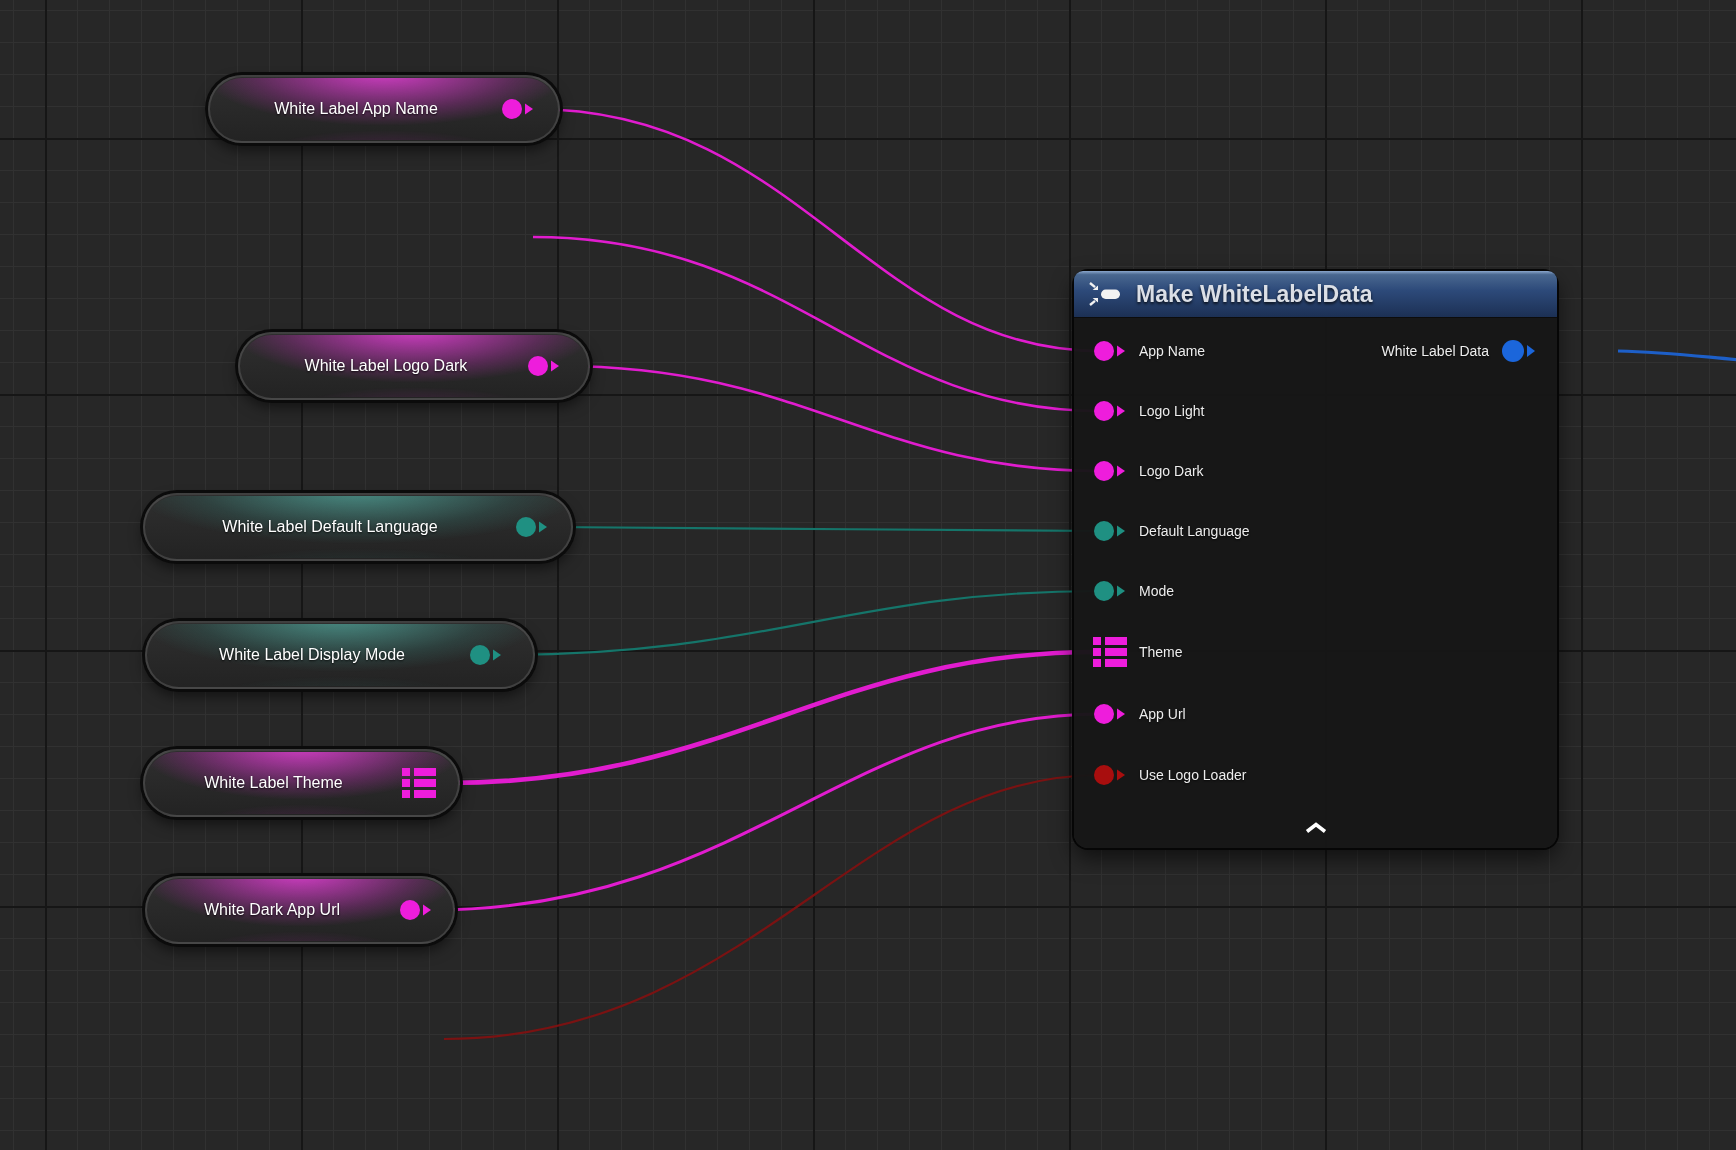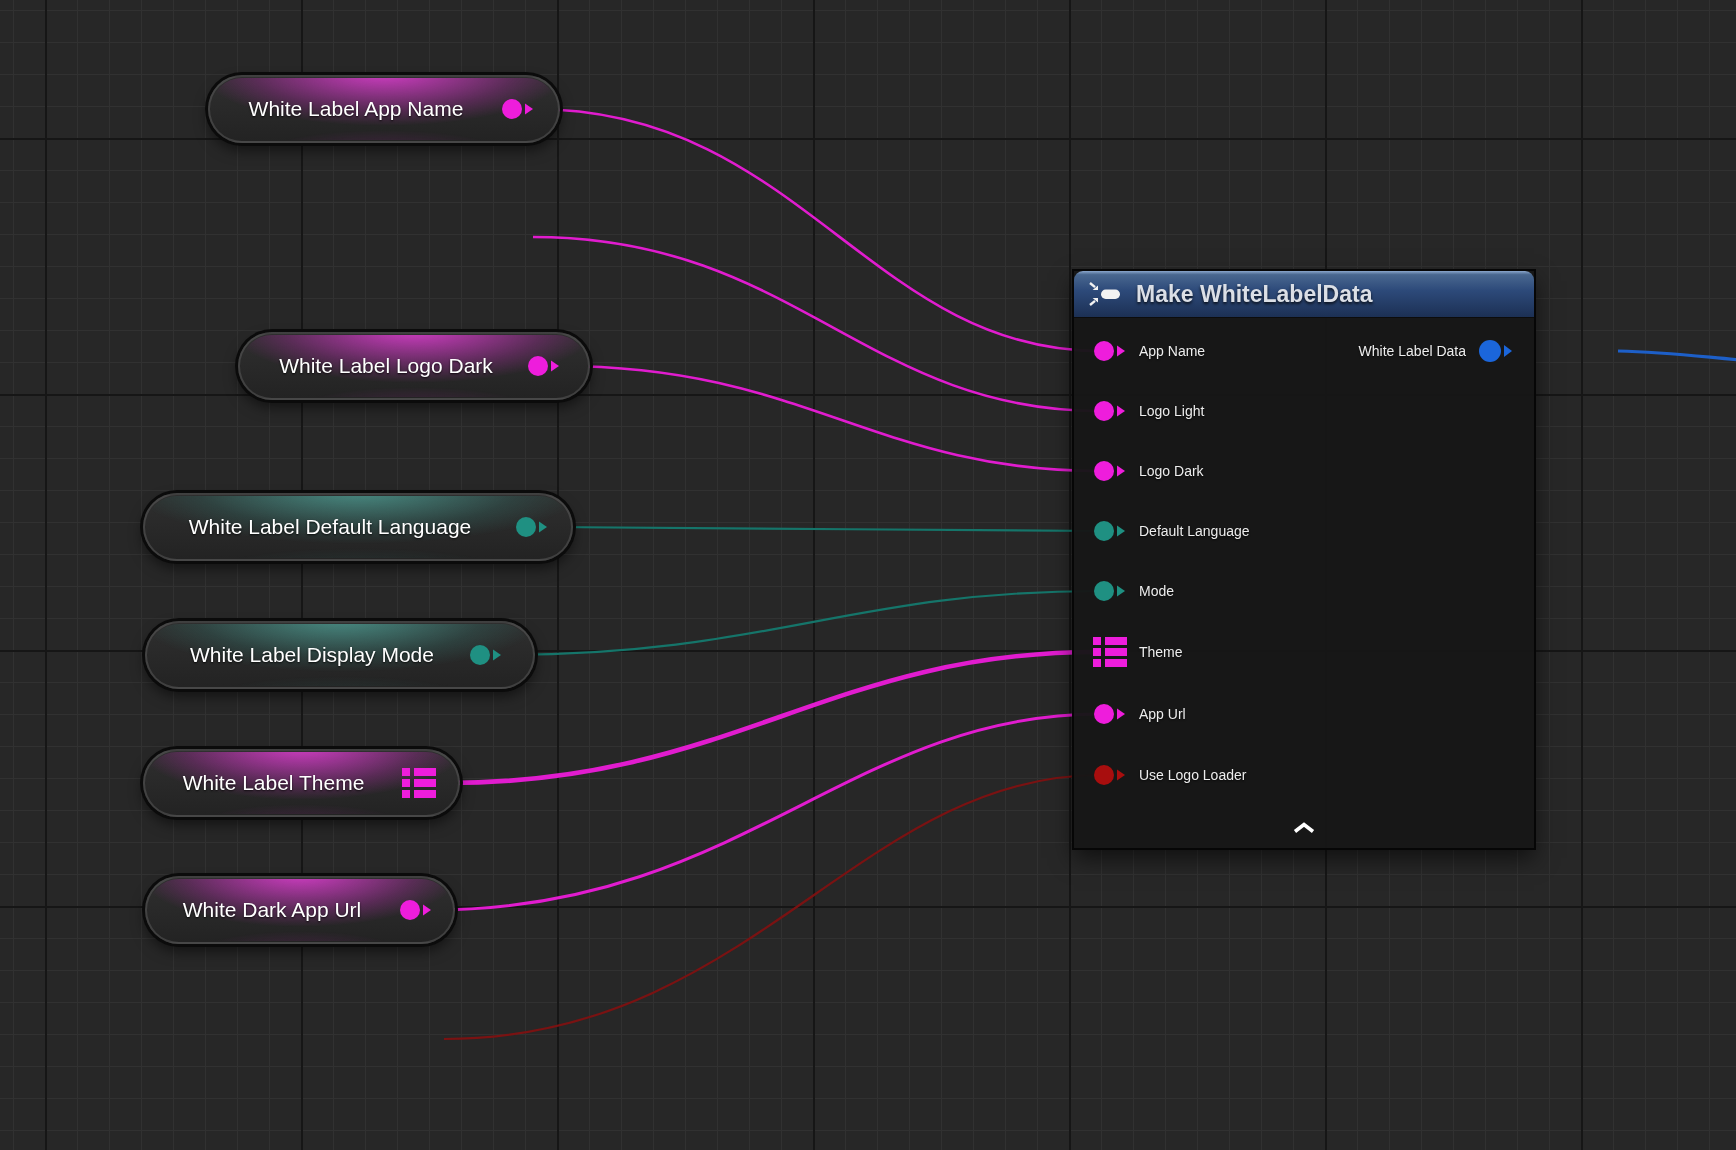--- a/index.html
+++ b/index.html
@@ -30,34 +30,35 @@
   .vnode::before{
     content:'';position:absolute;inset:1px;border-radius:32px;pointer-events:none;
     background:var(--glow);
   }
   .t-magenta{--glow:radial-gradient(72% 118% at 50% -10%,rgba(219,62,206,.95) 0%,rgba(186,44,176,.32) 52%,rgba(186,44,176,0) 74%),radial-gradient(55% 55% at 50% 118%,rgba(186,44,176,.22) 0%,rgba(186,44,176,0) 62%);}
   .t-teal{--glow:radial-gradient(72% 118% at 50% -10%,rgba(78,158,148,.85) 0%,rgba(52,120,112,.28) 52%,rgba(52,120,112,0) 74%),radial-gradient(55% 55% at 50% 118%,rgba(52,120,112,.20) 0%,rgba(52,120,112,0) 62%);}
   .t-red{--glow:radial-gradient(72% 118% at 50% -10%,rgba(156,48,46,.85) 0%,rgba(120,32,30,.30) 52%,rgba(120,32,30,0) 74%),radial-gradient(55% 55% at 50% 118%,rgba(120,32,30,.20) 0%,rgba(120,32,30,0) 62%);}
   .vlabel{
     position:absolute;left:0;right:56px;top:0;bottom:0;
     display:flex;align-items:center;justify-content:center;
-    color:#ffffff;font-size:21px;white-space:nowrap;
+    color:#ffffff;font-size:16px;white-space:nowrap;
     text-shadow:0 1px 2px rgba(0,0,0,.8);
     text-align:center;
   }
   .vpin{position:absolute;top:50%;margin-top:-12px;}
 
   .pin-magenta{color:#ee1ddc;} .pin-teal{color:#1f9082;}
   .pin-red{color:#a80e0e;}     .pin-blue{color:#1b66db;}
 
   
   .mnode{
     position:absolute;z-index:2;left:1074px;top:271px;width:460px;height:577px;
-    background:rgba(23,23,23,.97);border-radius:0;
+    background:rgba(23,23,23,.97);border-radius:14px;
     box-shadow:0 0 0 2px #060606,0 10px 22px rgba(0,0,0,.6);
+    padding-left:23px;
   }
   .mheader{
     position:absolute;left:0;top:0;right:0;height:47px;border-radius:9px 9px 0 0;
     background:linear-gradient(180deg,#8aa6cb 0%,#49678f 8%,#2d4a7a 42%,#1c3054 100%);
     display:flex;align-items:center;gap:12px;padding:0 14px;box-sizing:border-box;
     border-bottom:1px solid #0c0c0c;
   }
   .mtitle{color:#dbdfe6;font-size:23px;font-weight:bold;text-shadow:0 2px 3px rgba(0,0,0,.75);white-space:nowrap;}
   .mrow{position:absolute;left:0;height:36px;display:flex;align-items:center;}
   .mrow .rowlabel{color:#ededed;font-size:14px;margin-left:12px;white-space:nowrap;text-shadow:0 1px 2px rgba(0,0,0,.7);}

